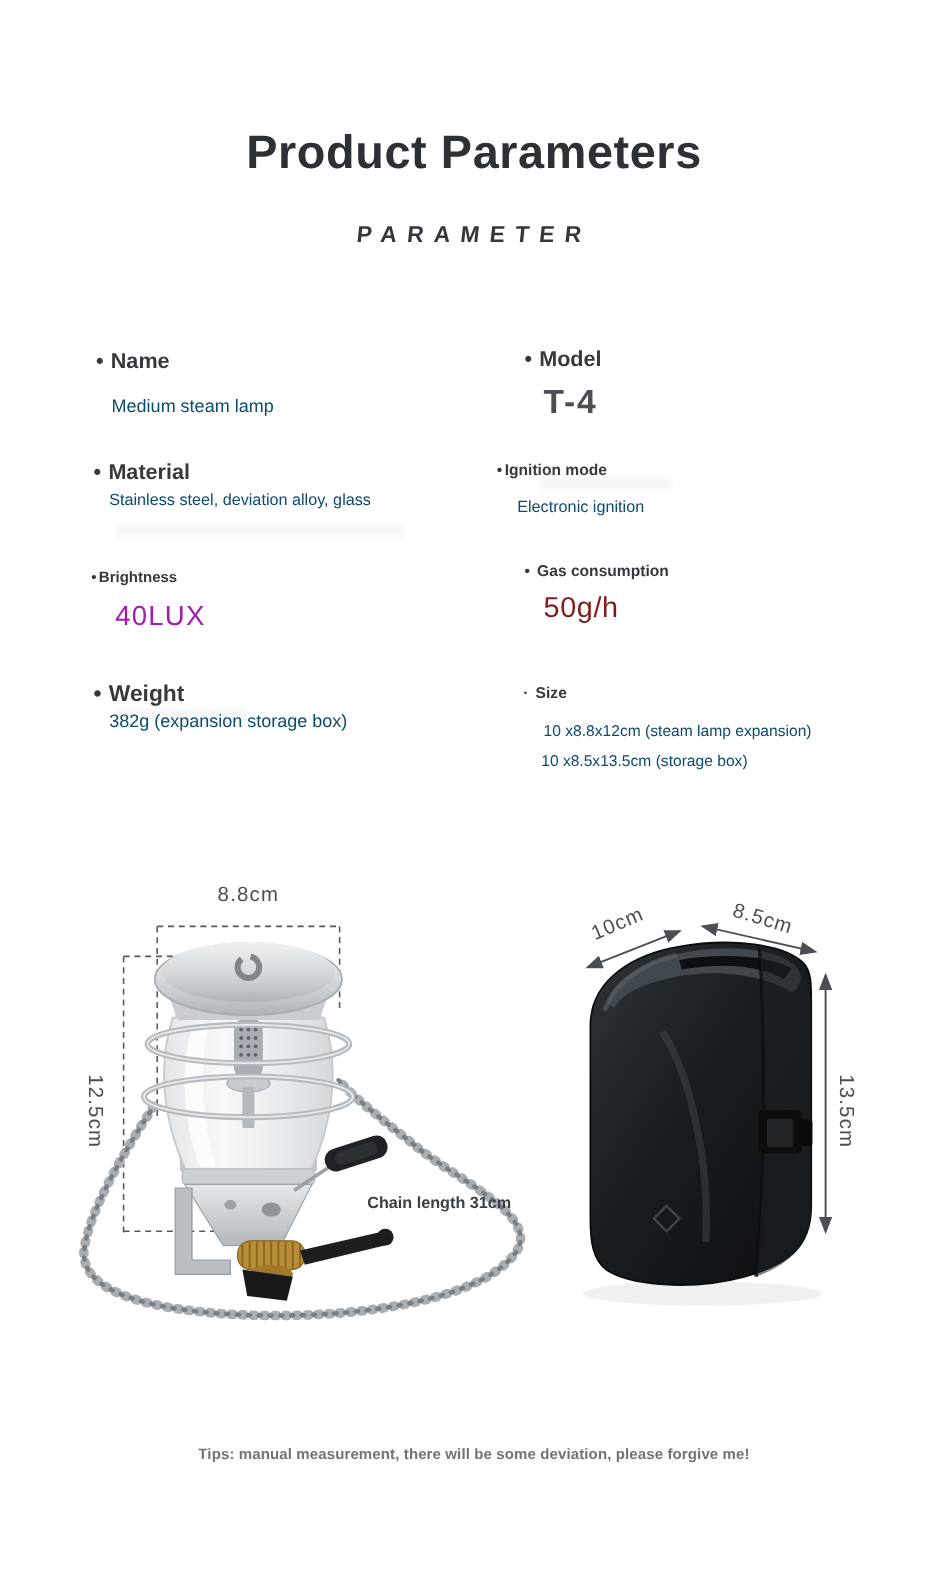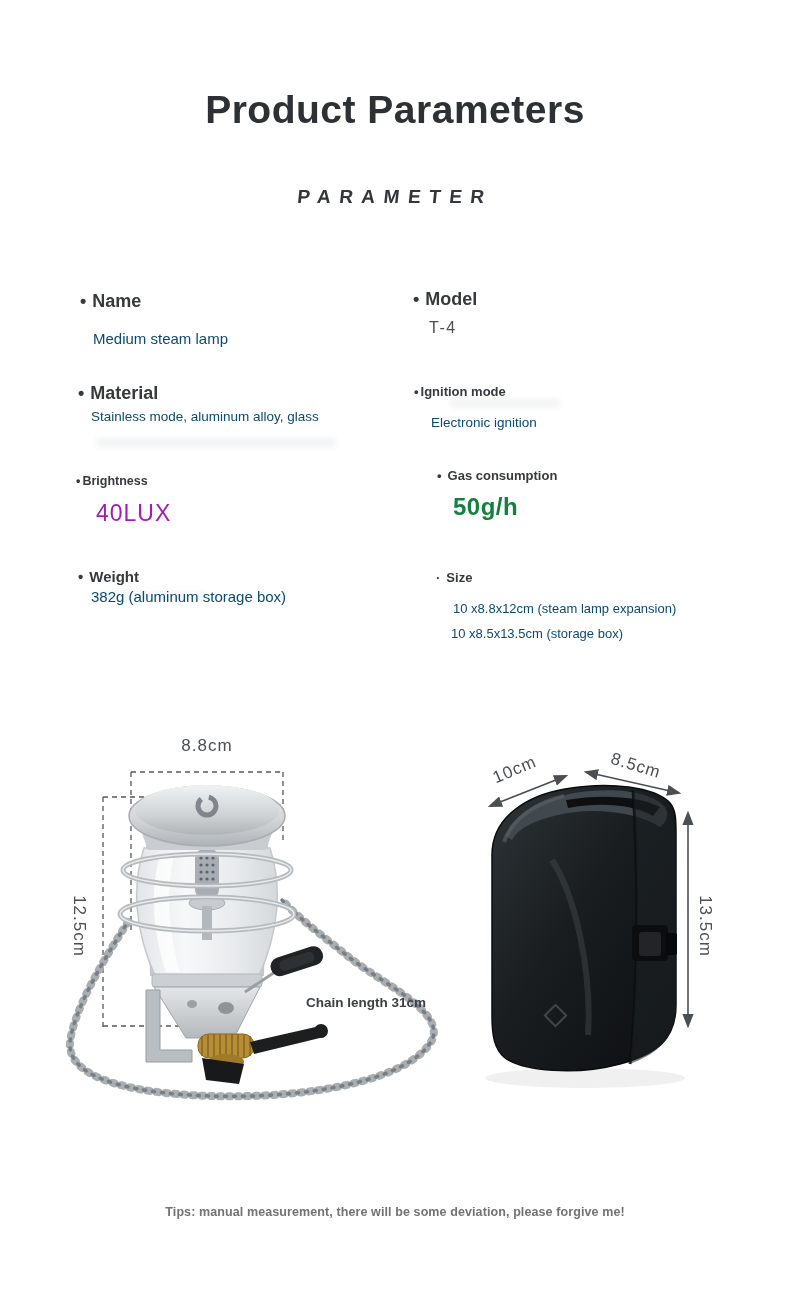--- a/index.html
+++ b/index.html
@@ -3,60 +3,60 @@
 <meta charset="utf-8">
 <style>
   * { margin:0; padding:0; box-sizing:border-box; }
   html,body { background:#ffffff; }
   .page {
     position:relative; width:790px; height:1313px; margin:0 auto;
     background:#ffffff; overflow:hidden;
     font-family:"Liberation Sans", sans-serif; color:#34383c;
   }
   .page-title {
-    position:absolute; top:88px; left:0; width:100%;
+    position:absolute; top:106px; left:0; width:100%;
     text-align:center; font-size:39px; font-weight:700; color:#2d3135;
     letter-spacing:0.5px;
   }
   .page-subtitle {
     position:absolute; top:186px; left:0; width:100%;
     text-align:center; font-size:19px; font-weight:700; color:#33373b;
     letter-spacing:8.5px; transform:skewX(-6deg);
   }
   
   .spec { position:absolute; }
   .spec-label { font-size:18px; font-weight:700; color:#36393d; white-space:nowrap; }
   .spec-label .bullet { margin-right:6px; }
   .spec-value { font-size:15px; font-weight:400; color:#0c4a6e; white-space:nowrap; }
 
   #spec-name  { left:80px; top:291px; }
   #spec-name .spec-value { margin-top:18px; padding-left:13px; }
 
-  #spec-model { left:413px; top:289px; }
-  #spec-model .spec-value { margin-top:9px; padding-left:16px; font-size:16px; font-weight:400; color:#4b4f53; letter-spacing:1.5px; }
+  #spec-model { left:437px; top:289px; }
+  #spec-model .spec-value { margin-top:9px; padding-left:16px; font-size:28px; font-weight:700; color:#4b4f53; letter-spacing:1.5px; }
 
   #spec-material { left:78px; top:383px; }
   #spec-material .spec-value { margin-top:5px; padding-left:13px; font-size:13.5px; }
 
   #spec-ignition { left:414px; top:384px; }
   #spec-ignition .spec-label { font-size:13px; }
   #spec-ignition .spec-label .bullet { margin-right:2px; }
   #spec-ignition .spec-value { margin-top:16px; padding-left:17px; font-size:13.5px; }
 
   #spec-brightness { left:76px; top:474px; }
   #spec-brightness .spec-label { font-size:12.5px; }
   #spec-brightness .spec-label .bullet { margin-right:2px; }
   #spec-brightness .spec-value { margin-top:12px; padding-left:20px; font-size:23px; font-weight:400; color:#a21caf; letter-spacing:1px; }
 
   #spec-gas { left:437px; top:468px; }
   #spec-gas .spec-label { font-size:13px; }
-  #spec-gas .spec-value { margin-top:10px; padding-left:16px; font-size:24px; font-weight:700; color:#15803d; letter-spacing:0.5px; }
+  #spec-gas .spec-value { margin-top:10px; padding-left:16px; font-size:24px; font-weight:400; color:#7f1d1d; letter-spacing:0.5px; }
 
   #spec-weight { left:78px; top:568px; }
-  #spec-weight .spec-label { font-size:15px; }
+  #spec-weight .spec-label { font-size:19px; }
   #spec-weight .spec-value { margin-top:16px; padding-left:13px; line-height:23px; }
   #spec-weight .spec-value2 { margin-top:0; }
 
   #spec-size { left:436px; top:570px; }
   #spec-size .spec-label { font-size:13px; font-weight:700; }
   #spec-size .spec-value { margin-top:16px; padding-left:17px; font-size:13px; }
   #spec-size .spec-value2 { margin-top:10px; padding-left:15px; }
 
   
   .smudge { position:absolute; background:#f2f3f4; border-radius:4px; filter:blur(2px); opacity:.8; }
@@ -101,41 +101,41 @@
     <div class="spec-value">Medium steam lamp</div>
   </div>
 
   <div class="spec" id="spec-model">
     <div class="spec-label"><span class="bullet">•</span><span>Model</span></div>
     <div class="spec-value">T-4</div>
   </div>
 
   <div class="spec" id="spec-material">
     <div class="spec-label"><span class="bullet">•</span><span>Material</span></div>
-    <div class="spec-value">Stainless mode, aluminum alloy, glass</div>
+    <div class="spec-value">Stainless steel, deviation alloy, glass</div>
   </div>
 
   <div class="spec" id="spec-ignition">
     <div class="spec-label"><span class="bullet">•</span><span>Ignition mode</span></div>
     <div class="spec-value">Electronic ignition</div>
   </div>
 
   <div class="spec" id="spec-brightness">
     <div class="spec-label"><span class="bullet">•</span><span>Brightness</span></div>
     <div class="spec-value">40LUX</div>
   </div>
 
   <div class="spec" id="spec-gas">
     <div class="spec-label"><span class="bullet">•</span><span>Gas consumption</span></div>
     <div class="spec-value">50g/h</div>
   </div>
 
   <div class="spec" id="spec-weight">
     <div class="spec-label"><span class="bullet">•</span><span>Weight</span></div>
-    <div class="spec-value spec-value2">382g (aluminum storage box)</div>
+    <div class="spec-value spec-value2">382g (expansion storage box)</div>
   </div>
 
   <div class="spec" id="spec-size">
     <div class="spec-label"><span class="bullet">·</span><span>Size</span></div>
     <div class="spec-value">10 x8.8x12cm (steam lamp expansion)</div>
     <div class="spec-value spec-value2">10 x8.5x13.5cm (storage box)</div>
   </div>
 
   <div class="fig" id="lamp-fig">
     <svg width="420" height="470" viewBox="0 0 420 470">

